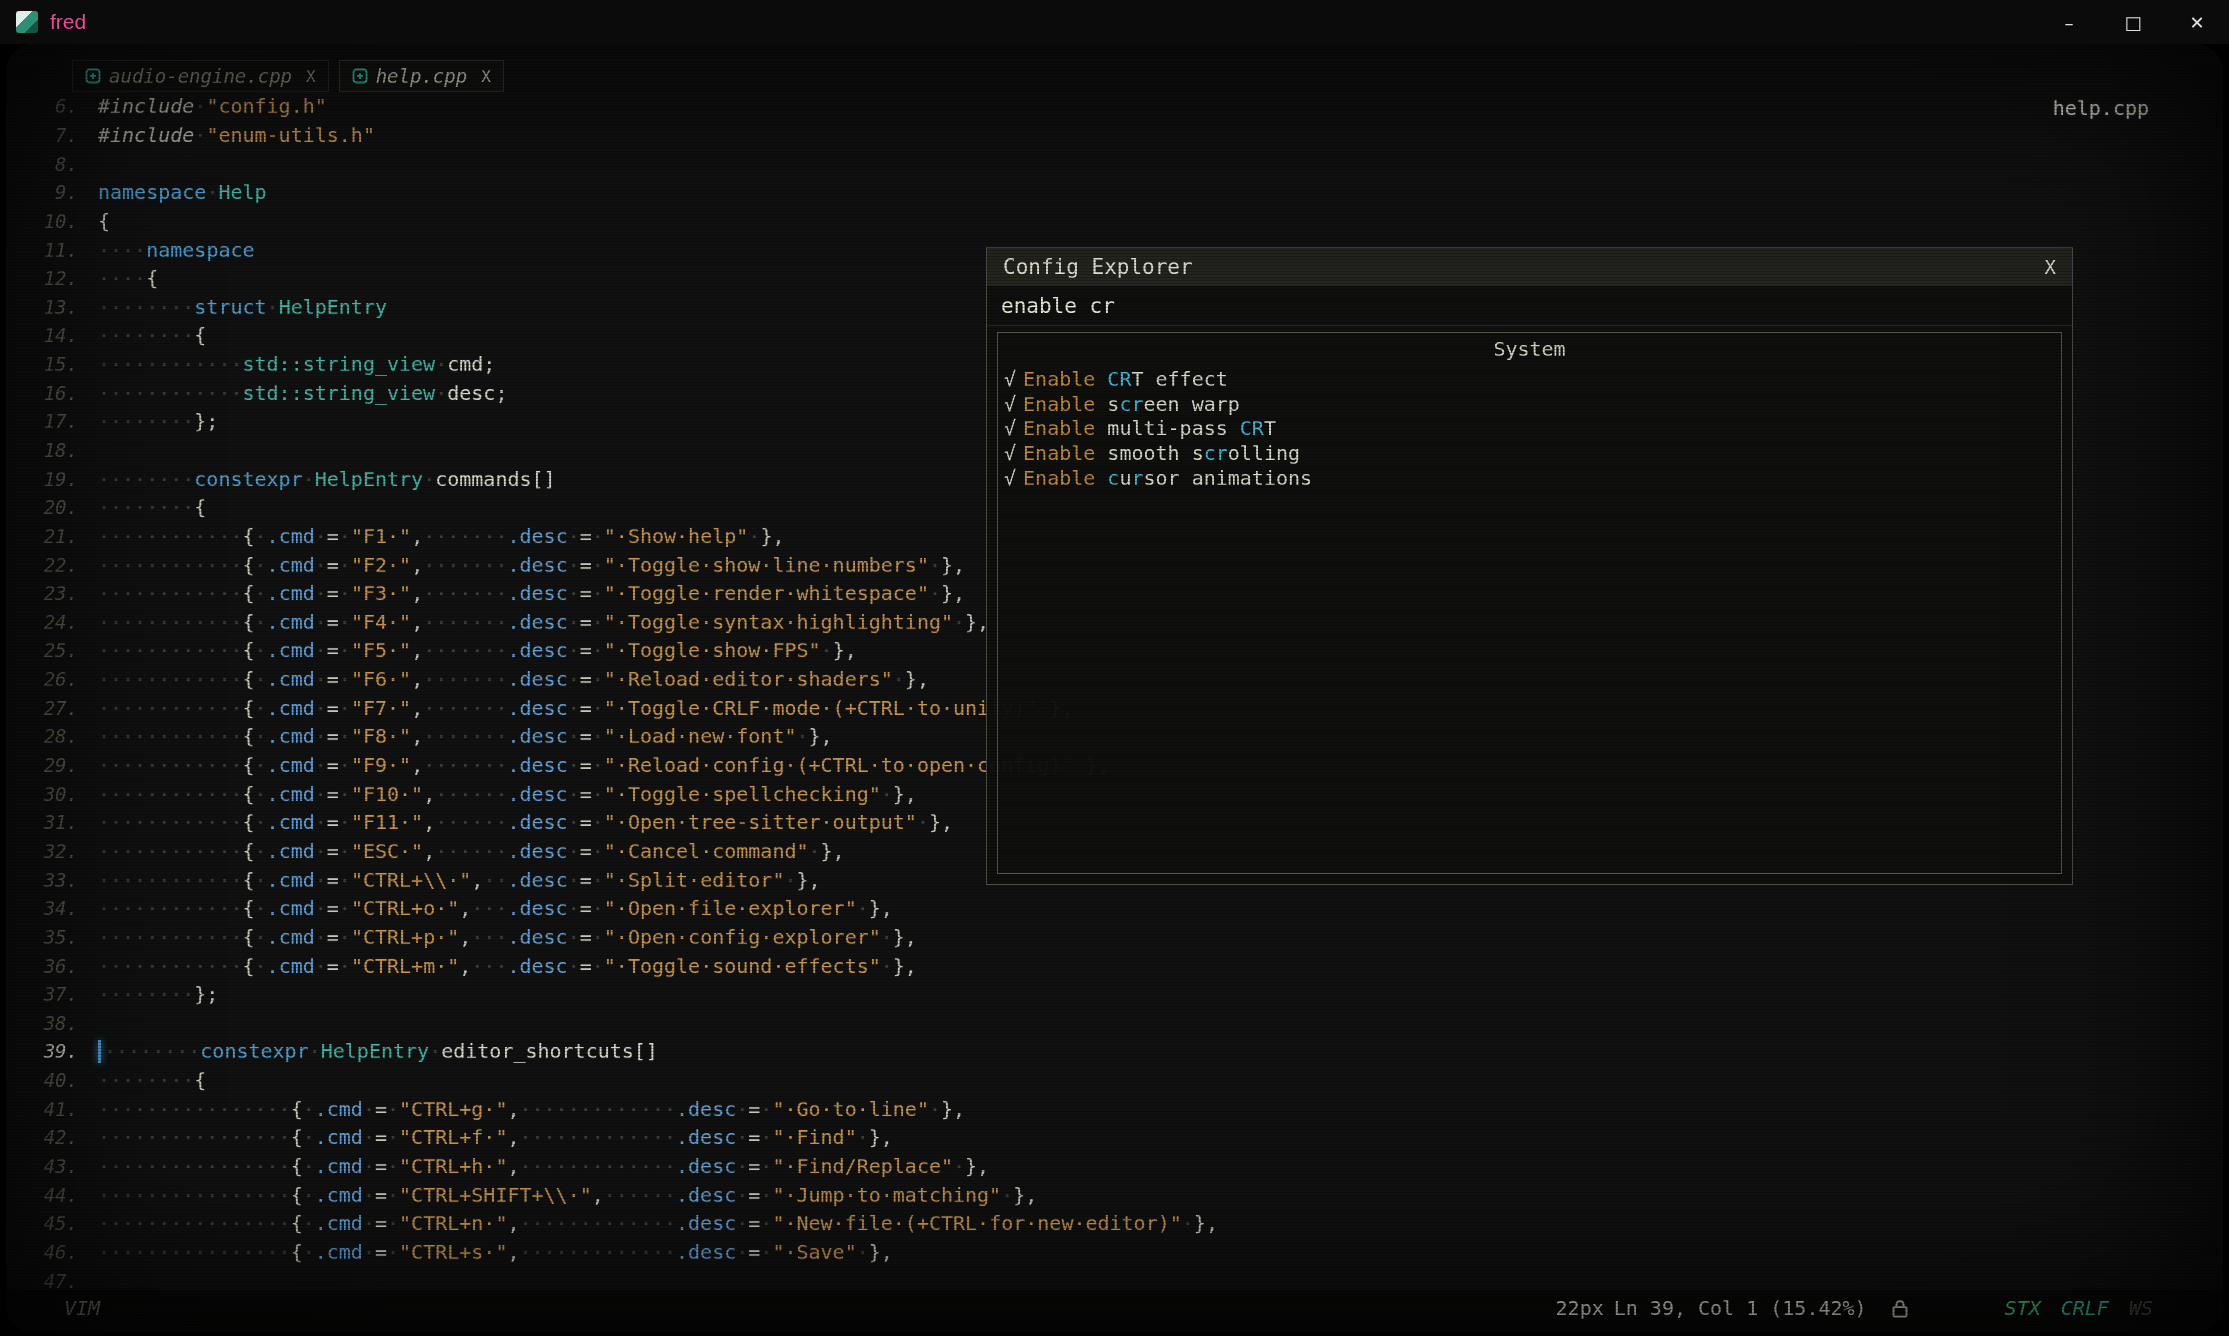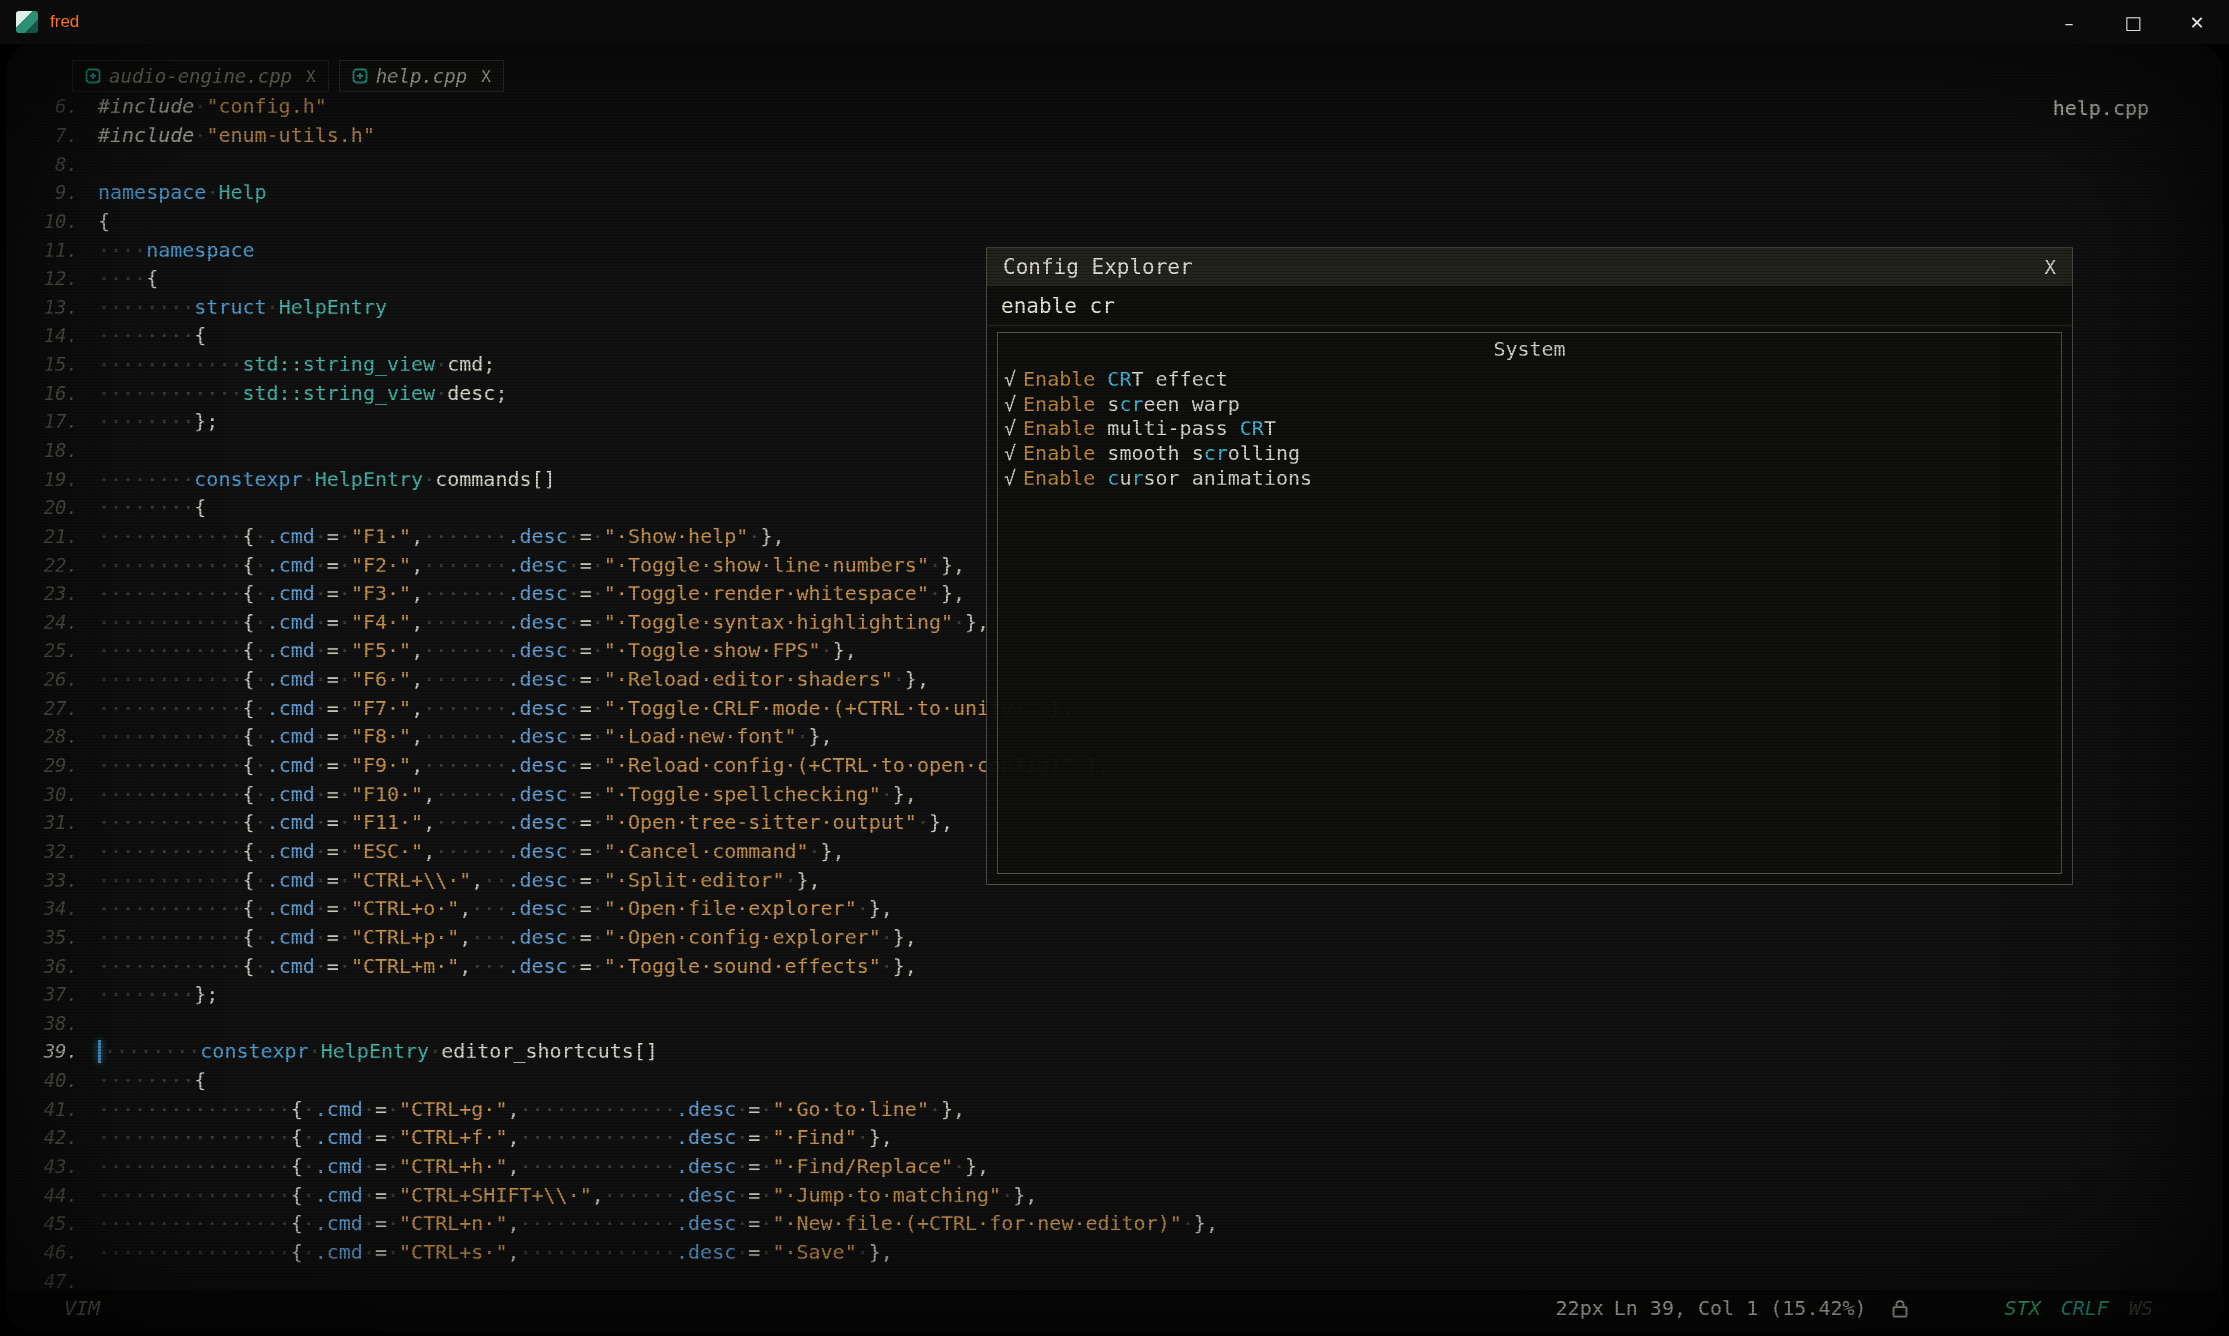--- a/index.html
+++ b/index.html
@@ -4,22 +4,22 @@
 <style>
   * { margin:0; padding:0; box-sizing:border-box; }
   html,body { width:2229px; height:1336px; background:#000; overflow:hidden;
               font-family:"DejaVu Sans Mono", monospace; }
 
   
   .titlebar { position:absolute; top:0; left:0; width:2229px; height:44px;
               background:#0b0b0b; display:flex; align-items:center; z-index:60; }
   .app-icon { width:22px; height:22px; margin-left:16px; border-radius:3px;
               background:linear-gradient(135deg,#dfeee6 0 38%,#2d8f74 38% 70%,#145546 70% 100%); }
-  .win-title { color:#f97316; font-family:"Liberation Sans", sans-serif;
-               font-size:17px; margin-left:12px; }
+  .win-title { color:#ec4899; font-family:"Liberation Sans", sans-serif;
+               font-size:21px; margin-left:12px; }
   .win-controls { margin-left:auto; display:flex; height:100%; }
   .win-btn { width:64px; height:100%; display:flex; align-items:center; justify-content:center;
              color:#e0e0dc; font-size:18px; font-family:"DejaVu Sans", sans-serif; cursor:default; }
 
   
   .screen { position:absolute; top:44px; left:6px; right:6px; bottom:4px;
             background:#101110; border-radius:28px; overflow:hidden; }
 
   .scanlines { position:absolute; inset:0; z-index:50; pointer-events:none;
                background:repeating-linear-gradient(to bottom,

